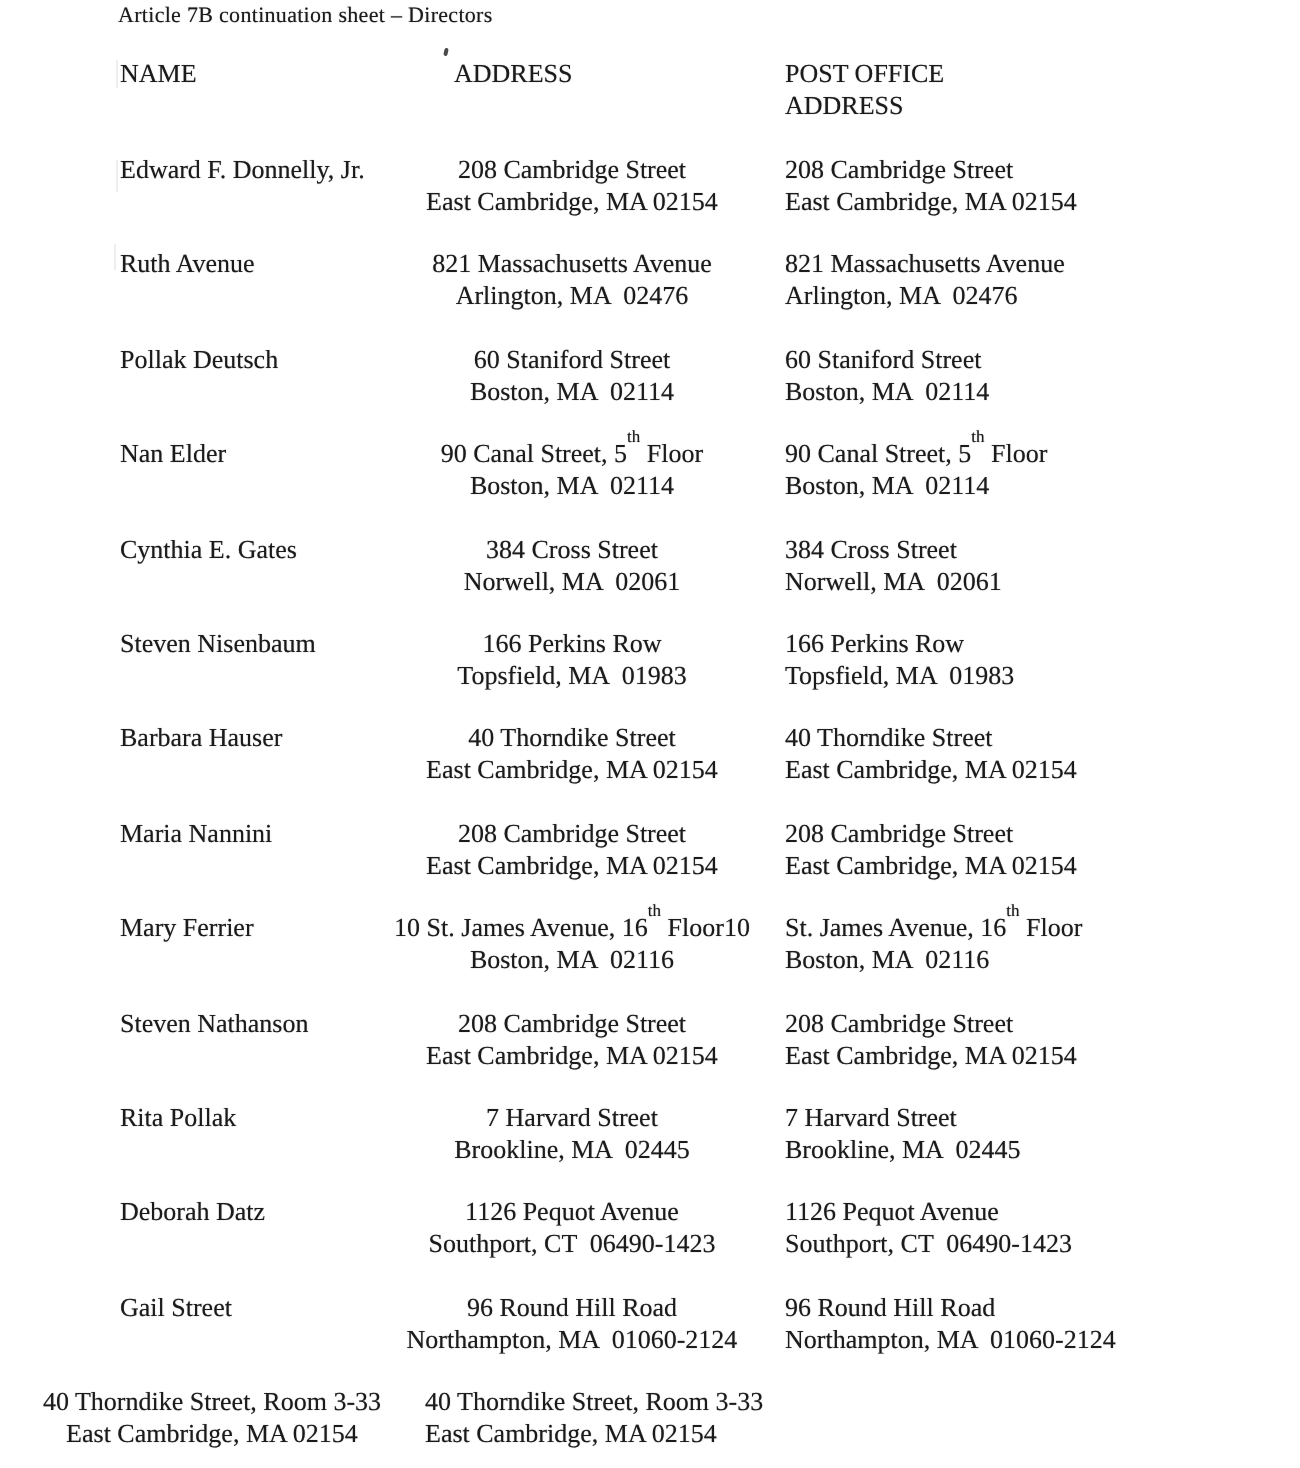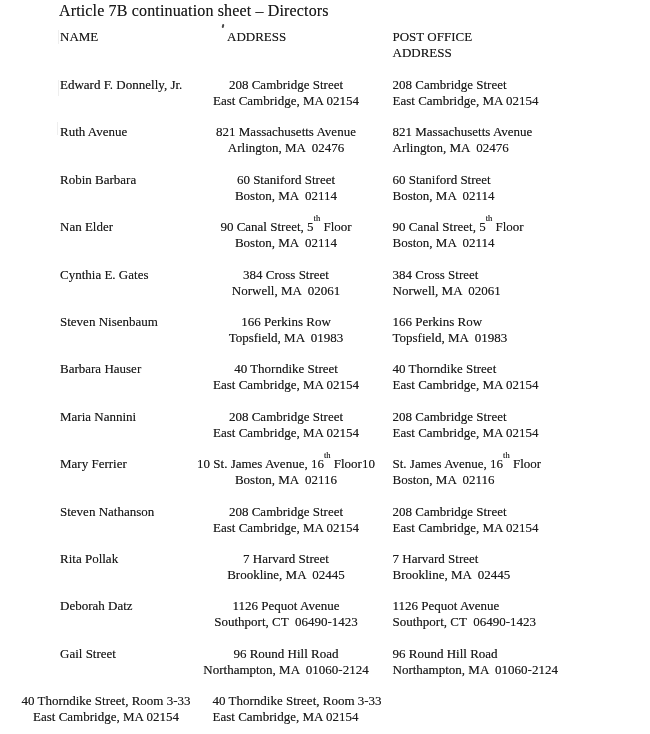--- a/index.html
+++ b/index.html
@@ -12,21 +12,21 @@
     position: relative;
     width: 650px; height: 734px;
     background: #ffffff;
     color: #1b1b1b;
     overflow: hidden;
     text-shadow: 0 0 0.5px rgba(25,25,25,0.55); 
   }
   .title {
     position: absolute;
     left: 59px; top: 2px;
-    font-size: 16px;
+    font-size: 11px;
     letter-spacing: 0.15px;
     white-space: pre;
   }
   .table {
     position: absolute;
     left: 0; top: 29px;
     width: 650px;
     font-size: 13px;
   }
   .header-row, .row { display: flex; align-items: flex-start; }
@@ -101,21 +101,21 @@
           <div class="cell res-col">
             <div class="line">821 Massachusetts Avenue</div>
             <div class="line">Arlington, MA  02476</div>
           </div>
           <div class="cell post-col">
             <div class="line">821 Massachusetts Avenue</div>
             <div class="line">Arlington, MA  02476</div>
           </div>
         </div>
         <div class="row">
-          <div class="cell name-col">Robin Barbara</div>
+          <div class="cell name-col">Pollak Deutsch</div>
           <div class="cell res-col">
             <div class="line">60 Staniford Street</div>
             <div class="line">Boston, MA  02114</div>
           </div>
           <div class="cell post-col">
             <div class="line">60 Staniford Street</div>
             <div class="line">Boston, MA  02114</div>
           </div>
         </div>
         <div class="row">

